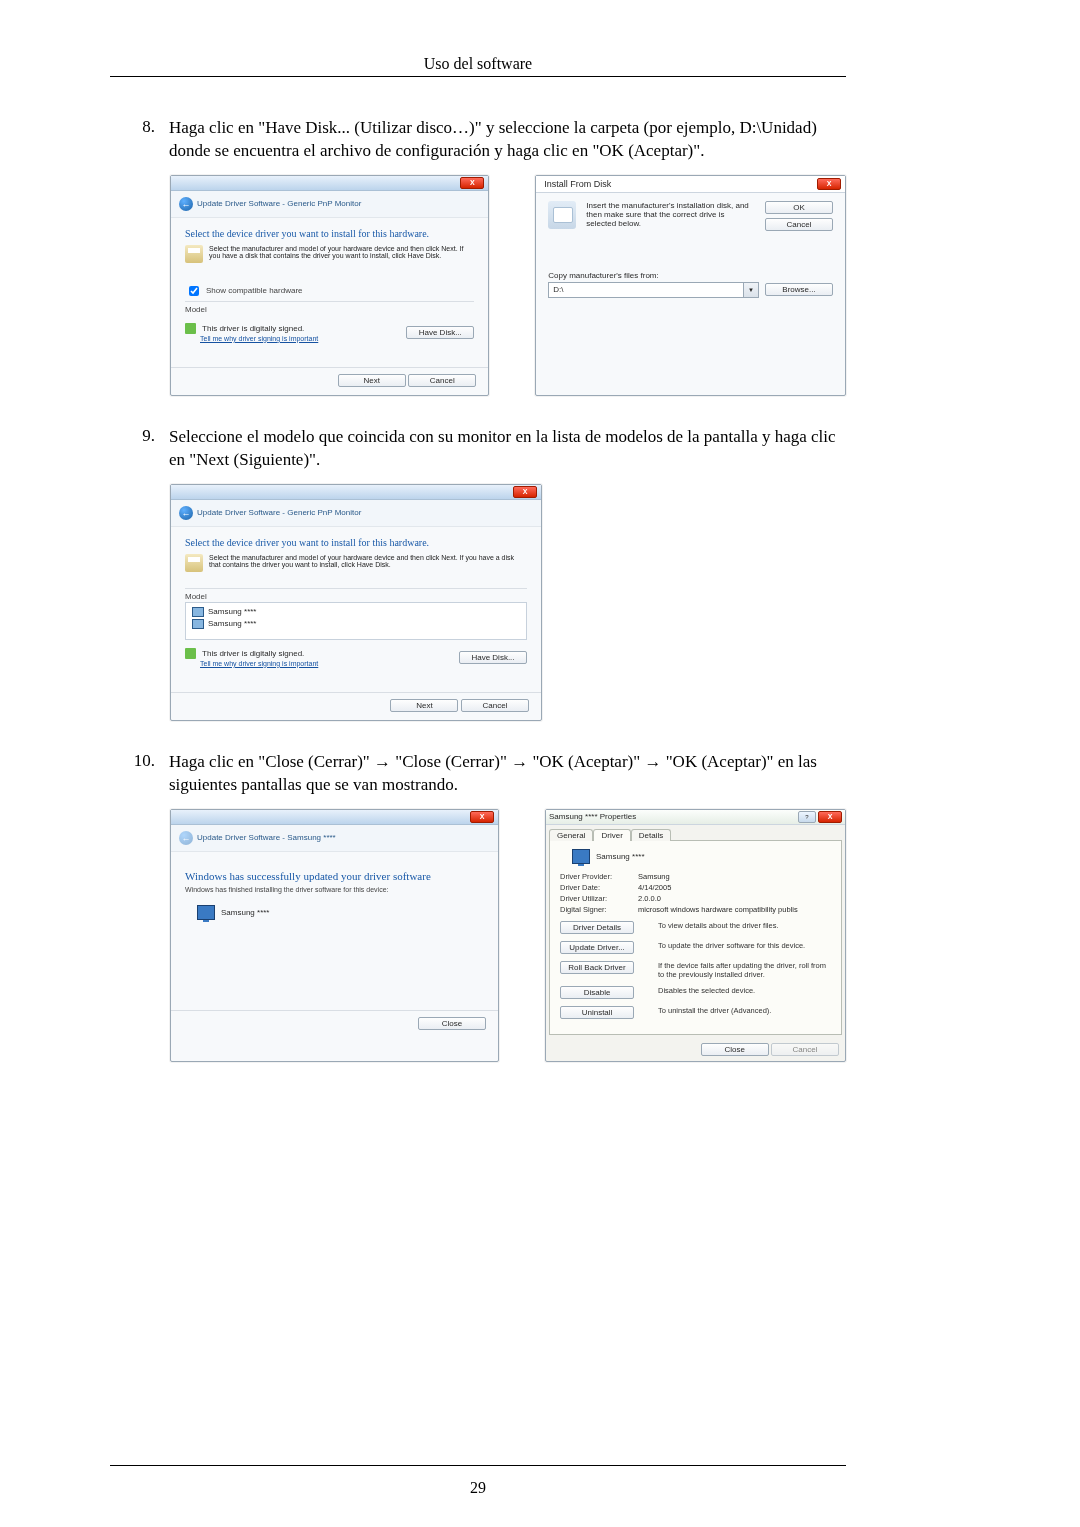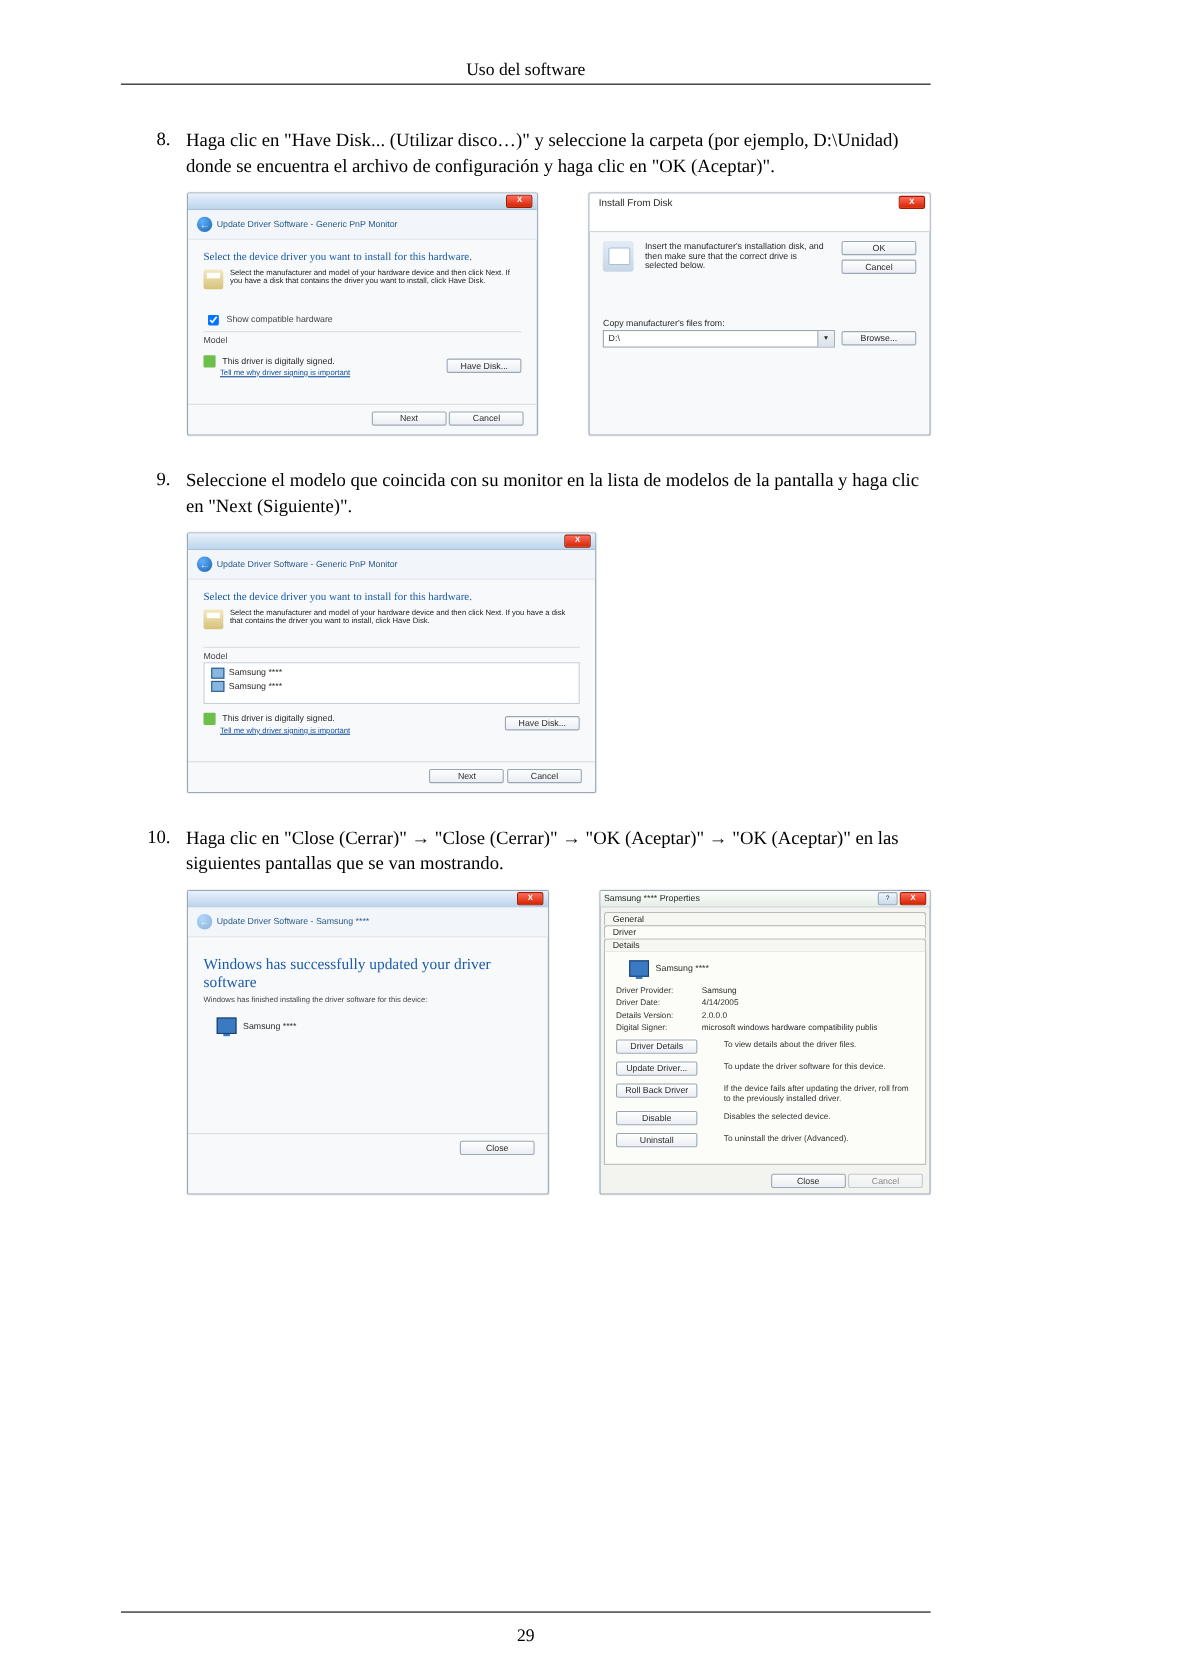--- a/index.html
+++ b/index.html
@@ -167,21 +167,21 @@
   }
 
   
   .install-disk {
     width: 360px;
     font-size: 9px;
   }
   .install-disk .titlebar {
     display:flex; align-items:center; justify-content:space-between;
     background:#fff; border-bottom:1px solid #ccd5df;
-    padding:2px 4px 20px 8px; font-size:9px;
+    padding:2px 4px 2px 8px; font-size:9px;
   }
   .install-disk .row { display:flex; gap:10px; }
   .install-disk .right-btns { display:flex; flex-direction:column; gap:4px; }
   .floppy-icon {
     width: 28px; height:28px; background: linear-gradient(#e2ecf6,#c7d7e7);
     border-radius: 3px; position:relative; flex-shrink:0;
   }
   .floppy-icon::after{
     content:""; position:absolute; left:5px; top:6px; width:18px; height:14px;
     background:#fff; border:1px solid #aac0d5; border-radius:2px;
@@ -193,21 +193,21 @@
   .combo-arrow {
     width:14px; background:linear-gradient(#f0f3f7,#dbe2ea);
     border-left:1px solid #9aa8b5;
     display:flex; align-items:center; justify-content:center; font-size:6px;
   }
 
   
   .success {
     width: 350px;
   }
-  .success .prompt { color:#1a5aa8; font-size:14px; margin: 8px 0 4px; }
+  .success .prompt { color:#1a5aa8; font-size:11px; margin: 8px 0 4px; }
   .success .sub { font-size:7px; color:#444; margin-bottom:12px; }
   .device-row { display:flex; gap:6px; align-items:center; font-size:8px; margin-left: 12px; }
   .mon-big { width:16px; height:13px; background:#3a7ac3; border:1px solid #1a4070; position:relative; }
   .mon-big::after{ content:""; position:absolute; left:5px; right:5px; bottom:-3px; height:2px; background:#3a7ac3; }
 
   
   .props {
     width: 320px;
     font-size: 8px;
     background:#f3f3ef;
@@ -217,21 +217,21 @@
     font-size:8px; padding:1px 3px;
     background: linear-gradient(#fcfefc,#e6eee6);
     border-bottom:1px solid #ccd5df;
   }
   .win-btns { display:flex; gap:2px; }
   .winbtn {
     width:16px; height:10px; border-radius:2px;
     background:linear-gradient(#eef6ff,#c8daec);
     border:1px solid #9aa8b5; font-size:6px; display:inline-flex; align-items:center; justify-content:center;
   }
-  .tabs { display:flex; gap:0; padding: 3px 3px 0 3px; flex-direction: column; }
+  .tabs { display:flex; gap:0; padding: 3px 3px 0 3px; }
   .tab {
     font-size:8px; padding:1px 7px; border:1px solid #b8bdb4; border-bottom:none;
     background:#f6f6f2; border-radius:3px 3px 0 0; position:relative; top:1px;
   }
   .tab.active { background:#fcfcf8; z-index:2; }
   .tab-pane { border:1px solid #b8bdb4; background:#fcfcf8; margin: 0 3px 3px 3px; padding: 8px 10px; }
   .kv { display:flex; font-size:7.5px; margin:2px 0; }
   .kv .k { width:78px; color:#333; }
   .kv .v { flex:1; }
   .btn-box { display:flex; gap:24px; margin: 7px 0; align-items:flex-start; }
@@ -425,21 +425,21 @@
           <div style="height:6px"></div>
           <div class="kv">
               <span class="k">Driver Provider:</span>
               <span class="v">Samsung</span>
             </div>
           <div class="kv">
               <span class="k">Driver Date:</span>
               <span class="v">4/14/2005</span>
             </div>
           <div class="kv">
-              <span class="k">Details Version:</span>
+              <span class="k">Driver Utilizar:</span>
               <span class="v">2.0.0.0</span>
             </div>
           <div class="kv">
               <span class="k">Digital Signer:</span>
               <span class="v">microsoft windows hardware compatibility publis</span>
             </div>
 
           <div class="btn-box">
               <span class="btn2">Driver Details</span>
               <span class="desc">To view details about the driver files.</span>

